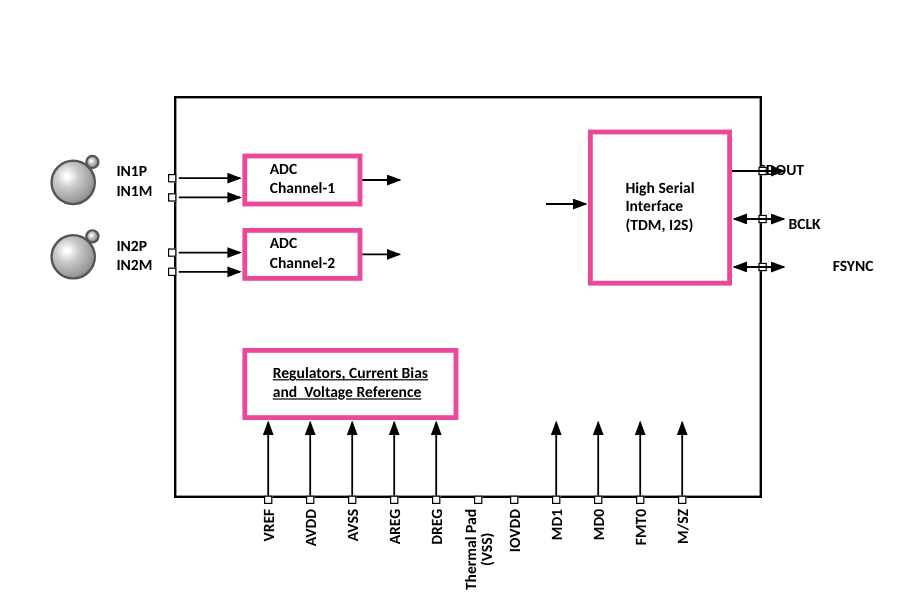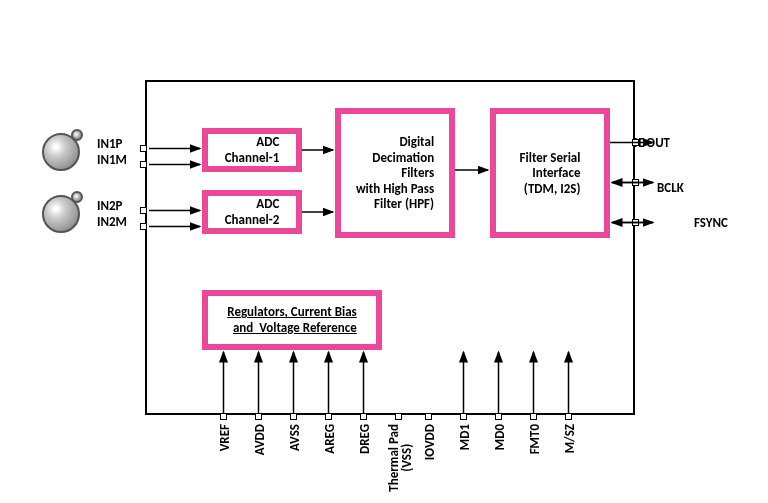--- a/index.html
+++ b/index.html
@@ -18,26 +18,26 @@
     position: absolute;
     left: 145px;
     top: 80px;
     width: 490px;
     height: 335px;
     border: 2px solid #000;
     box-sizing: border-box;
   }
   .block {
     position: absolute;
-    border: 6px solid #ec4899;
+    border: 4px solid #ec4899;
     box-sizing: border-box;
     display: flex;
     align-items: center;
     justify-content: center;
-    text-align: right;
+    text-align: left;
     font-weight: bold;
     line-height: 1.2;
     padding: 4px;
     background: #fff;
   }
   .label {
     position: absolute;
     font-weight: bold;
     line-height: 1.2;
     white-space: nowrap;
@@ -103,26 +103,21 @@
 
   <div class="pin" style="left:140px; top:145px;"></div>
   <div class="pin" style="left:140px; top:161px;"></div>
   <div class="pin" style="left:140px; top:207px;"></div>
   <div class="pin" style="left:140px; top:223px;"></div>
 
   <div class="block" style="left:202px; top:128px; width:100px; height:44px; white-space:pre;">ADC
 Channel-1</div>
   <div class="block" style="left:202px; top:190px; width:100px; height:44px; white-space:pre;">ADC
 Channel-2</div>
-  <div class="block" style="left:335px; top:108px; width:120px; height:130px; white-space:pre;">Digital
-Decimation
-Filters
-with High Pass
-Filter (HPF)</div>
-  <div class="block" style="left:490px; top:108px; width:120px; height:130px; white-space:pre;">Filter Serial
+  <div class="block" style="left:490px; top:108px; width:120px; height:130px; white-space:pre;">High Serial
 Interface
 (TDM, I2S)</div>
   <div class="block" style="left:202px; top:290px; width:180px; height:60px; white-space:pre;text-decoration:underline;">Regulators, Current Bias
 and  Voltage Reference</div>
 
   <div class="label" style="left:632px; top:135px;">SDOUT</div>
   <div class="label" style="left:657px; top:180px;">BCLK</div>
   <div class="label" style="left:657px; top:215px;padding-left:37px;">FSYNC</div>
 
   <div class="pin" style="left:632px; top:139px;"></div>

